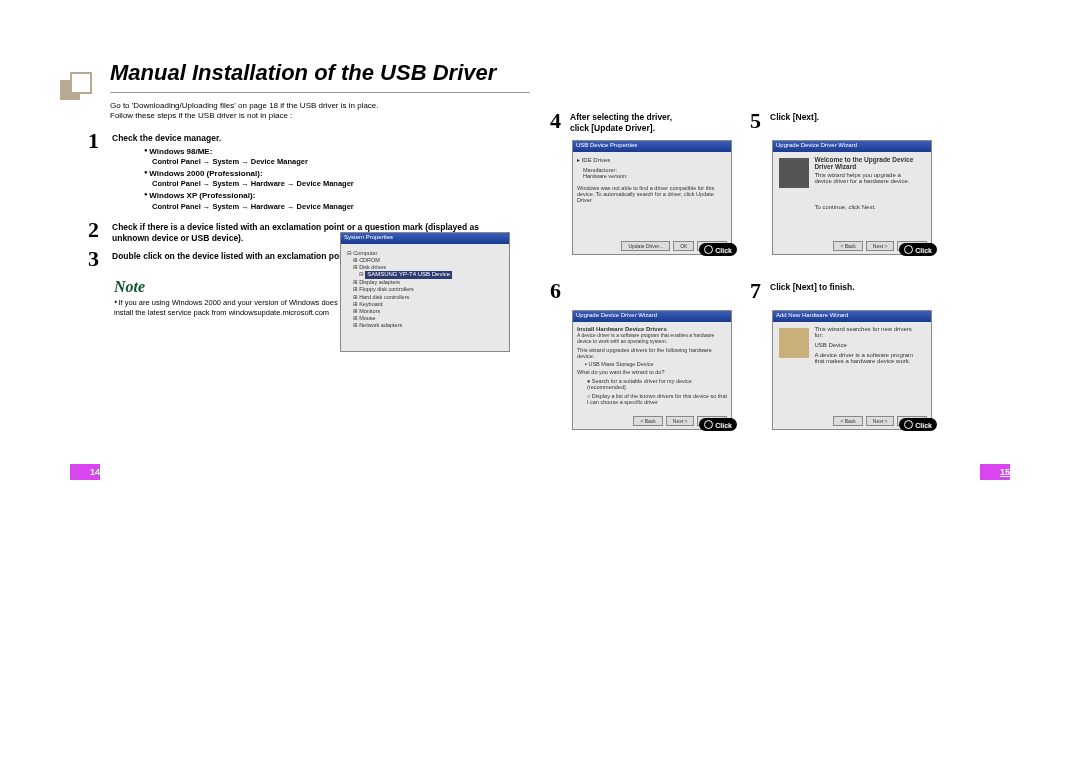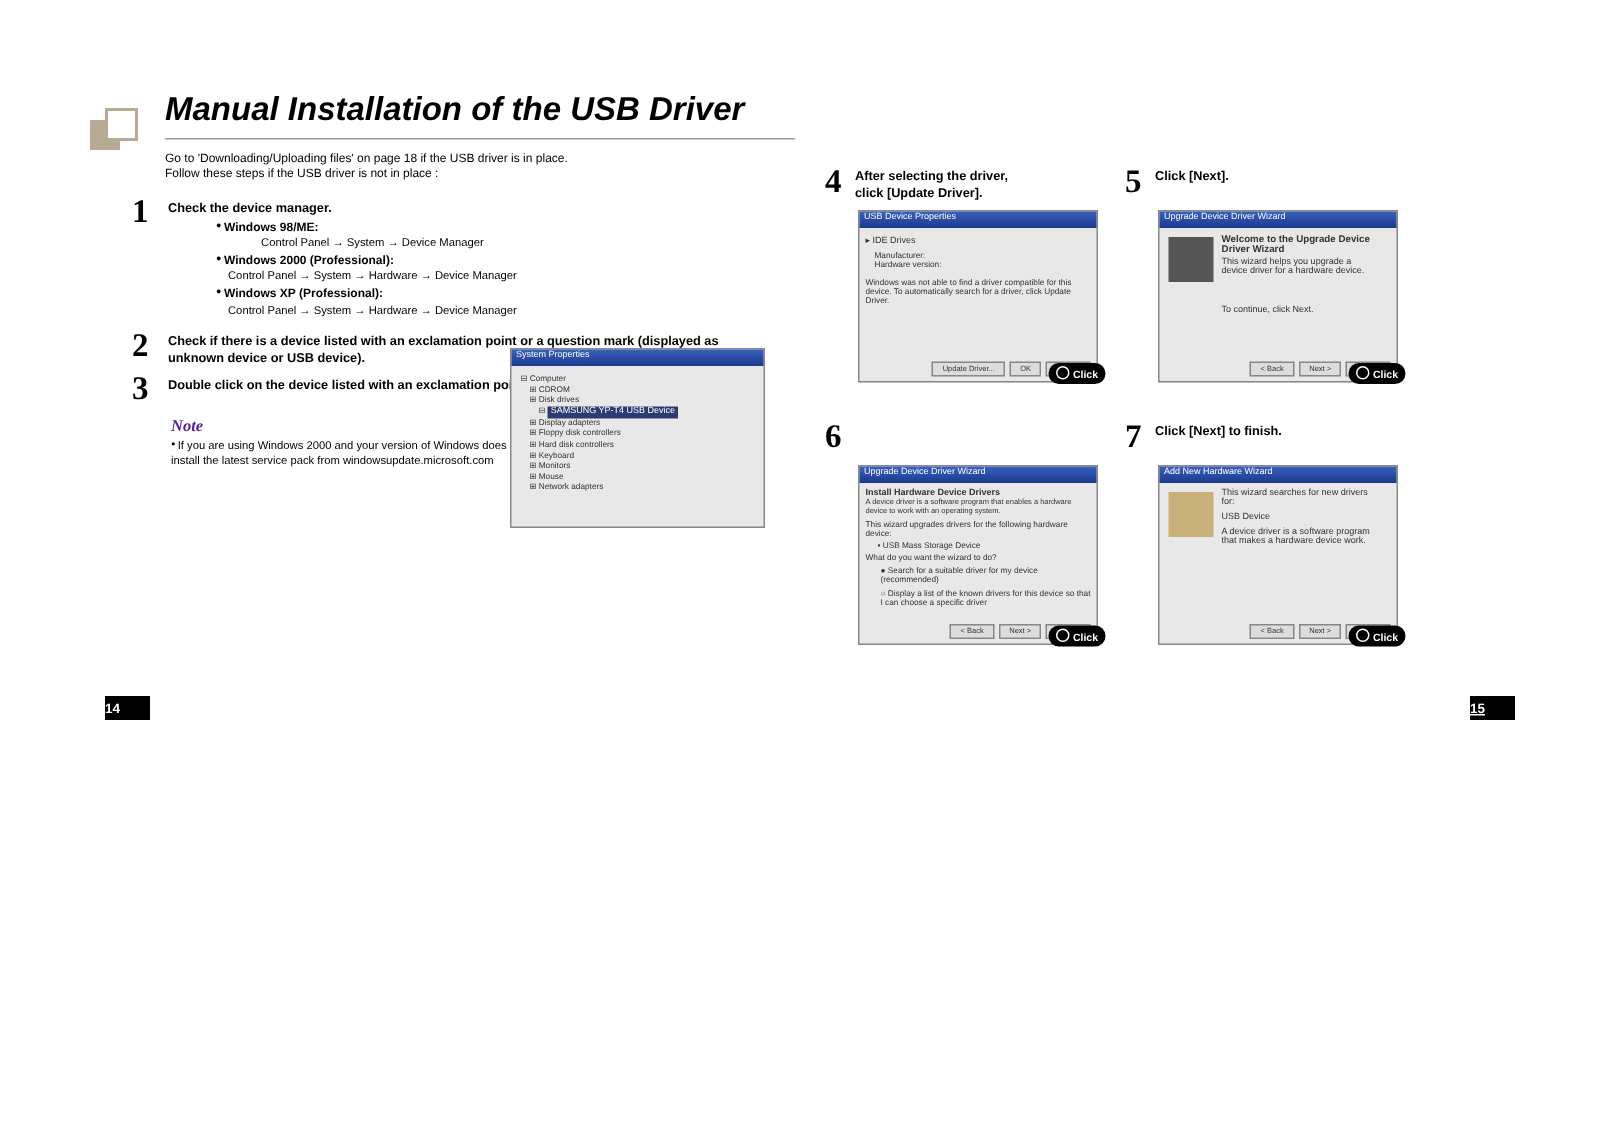--- a/index.html
+++ b/index.html
@@ -83,48 +83,48 @@
   }
   .step-body .sub {
     font-weight: normal;
     font-size: 8px;
     margin-top: 3px;
     margin-left: 32px;
   }
   .step-body ul { list-style: none; margin-left: 0; }
   .step-body li { margin: 2px 0; }
   .step-body li::before { content: "● "; font-size: 6px; vertical-align: 2px; }
-  .step-body .path { font-weight: normal; font-size: 7.5px; margin-left: 8px; text-align: center; }
+  .step-body .path { font-weight: bold; font-size: 7.5px; margin-left: 8px; }
   .note-head {
     font-family: "Times New Roman", serif;
     font-style: italic;
     font-weight: bold;
-    font-size: 11px;
+    font-size: 16px;
     margin: 8px 0 2px 44px;
-    color: #4c1d95;
+    color: #14532d;
   }
   .note-list {
     list-style: none;
     font-size: 7.5px;
     margin-left: 44px;
     width: 400px;
     line-height: 1.3;
   }
   .note-list li { margin-bottom: 2px; }
   .note-list li::before { content: "● "; font-size: 5px; vertical-align: 2px; }
   .pagenum {
     position: absolute;
     bottom: -20px;
     width: 30px;
     height: 16px;
-    background: #000000;
+    background: #d946ef;
     color: #fff;
     font-size: 9px;
     font-weight: bold;
-    text-align: left;
+    text-align: right;
     line-height: 16px;
   }
   .pagenum.left { left: 10px; }
   .pagenum.right { right: 10px; text-decoration: underline; }
   
   .rstep {
     position: absolute;
     display: flex;
   }
   .rstep .step-num { font-size: 22px; width: 20px; }

